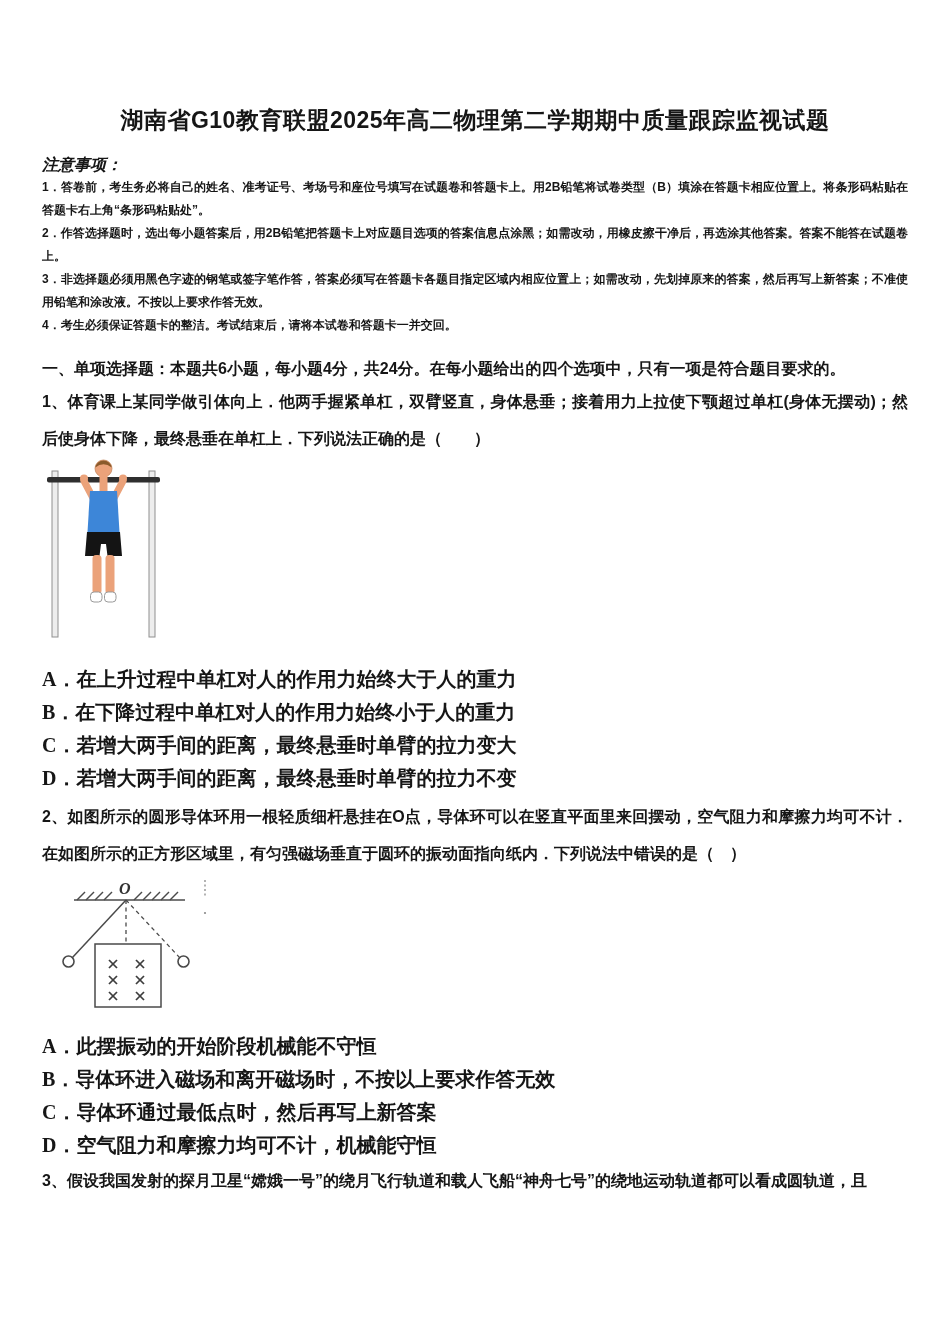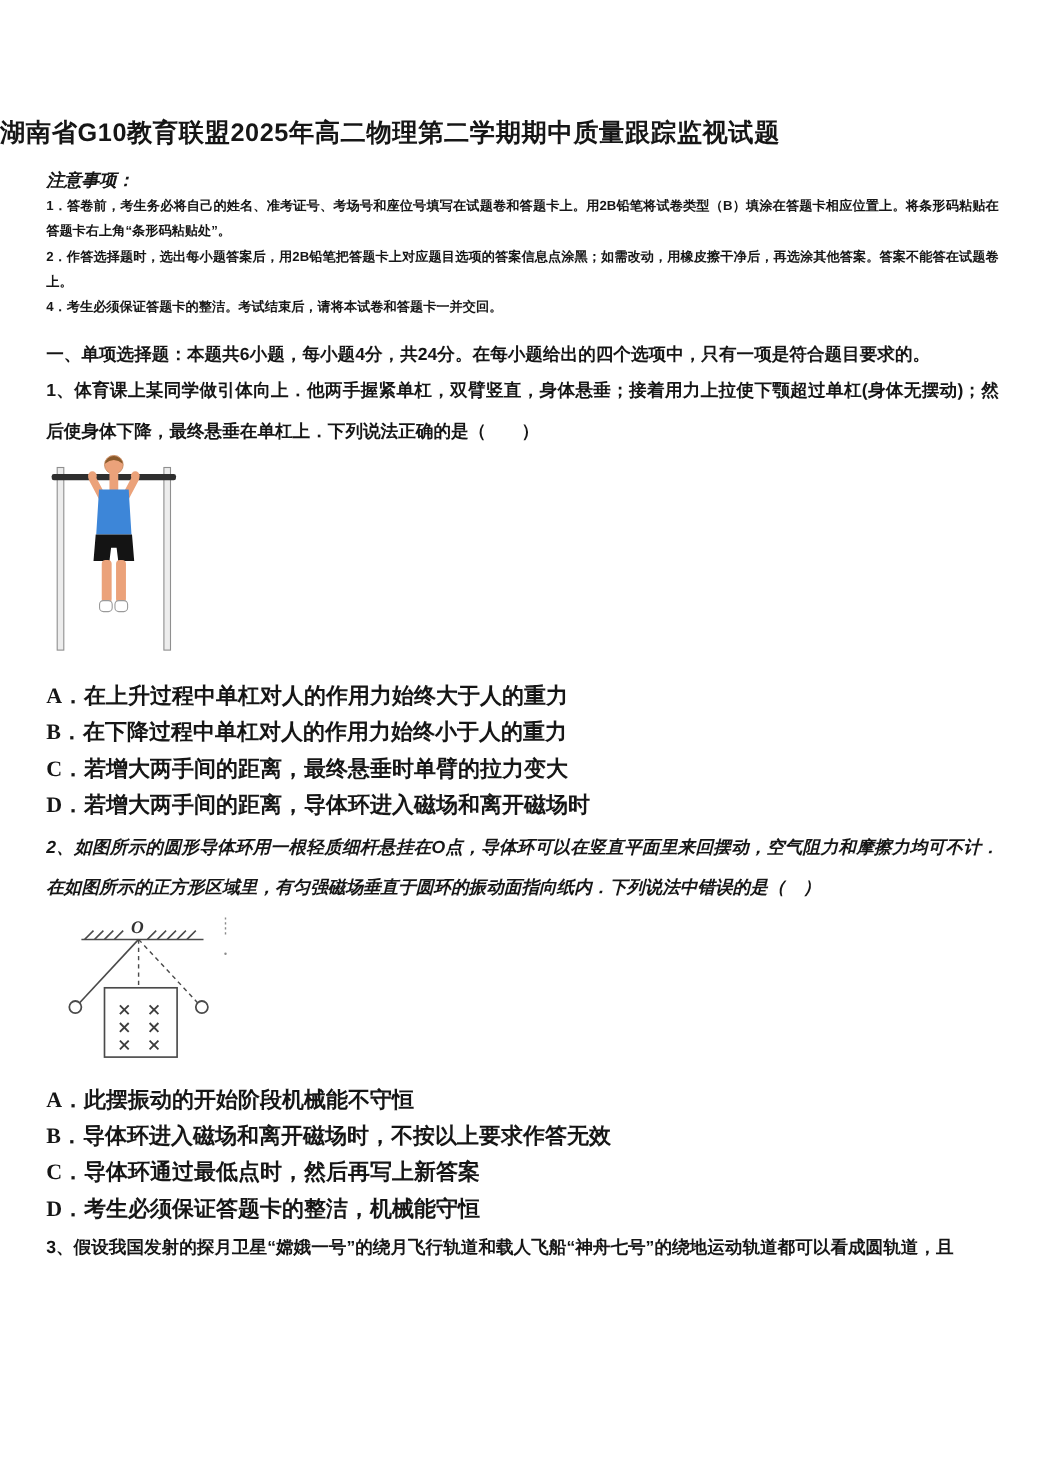--- a/index.html
+++ b/index.html
@@ -6,28 +6,28 @@
   body{
     width:950px;height:1344px;
     font-family:"Liberation Sans","DejaVu Sans",sans-serif;
     font-weight:700;color:#161616;
     -webkit-font-smoothing:antialiased;
   }
   .page{position:relative;width:950px;height:1344px;overflow:hidden;background:#fff;}
   .title{
     margin:0;padding-top:104px;
     font-size:23px;line-height:32px;
-    font-weight:700;letter-spacing:.5px;
+    text-align:center;font-weight:700;letter-spacing:.5px;
   }
   .content{padding:0 42px;}
   .notice-heading{font-size:16px;line-height:23px;margin:17px 0 0;font-style:italic;}
   p.notice{font-size:12px;line-height:23px;margin:0;text-align:justify;}
   .section-heading{font-size:16px;line-height:25px;margin:19px 0 0;text-align:justify;}
   .stem{font-size:16px;line-height:37px;margin:2px 0 0;text-align:justify;}
-  .stem.q2{margin-top:3px;font-style:italic;}
+  .stem.q2{margin-top:3px;}
   .stem.q3{margin-top:0;}
   .fig{display:block;}
   .fig1{margin:0 0 0 4px;}
   .fig2{margin:0 0 0 12px;}
   .options{margin-top:24px;}
   .options.set2{margin-top:8px;}
   .option{font-size:20px;line-height:33px;white-space:nowrap;}
   .olabel{display:inline-block;min-width:30px;font-family:"Liberation Serif","DejaVu Serif",serif;font-weight:700;}
 </style>
 </head>
@@ -35,20 +35,21 @@
 
 <div class="page">
 
   <h1 class="title">湖南省G10教育联盟2025年高二物理第二学期期中质量跟踪监视试题</h1>
 
   <div class="content">
 
     <p class="notice-heading">注意事项：</p>
     <p class="notice">1．答卷前，考生务必将自己的姓名、准考证号、考场号和座位号填写在试题卷和答题卡上。用2B铅笔将试卷类型（B）填涂在答题卡相应位置上。将条形码粘贴在答题卡右上角“条形码粘贴处”。</p>
     <p class="notice">2．作答选择题时，选出每小题答案后，用2B铅笔把答题卡上对应题目选项的答案信息点涂黑；如需改动，用橡皮擦干净后，再选涂其他答案。答案不能答在试题卷上。</p>
+    <p class="notice">3．非选择题必须用黑色字迹的钢笔或签字笔作答，答案必须写在答题卡各题目指定区域内相应位置上；如需改动，先划掉原来的答案，然后再写上新答案；不准使用铅笔和涂改液。不按以上要求作答无效。</p>
     <p class="notice">4．考生必须保证答题卡的整洁。考试结束后，请将本试卷和答题卡一并交回。</p>
 
     <p class="section-heading">一、单项选择题：本题共6小题，每小题4分，共24分。在每小题给出的四个选项中，只有一项是符合题目要求的。</p>
 
     <div class="stem"><span class="qnum">1、</span><span>体育课上某同学做引体向上．他两手握紧单杠，双臂竖直，身体悬垂；接着用力上拉使下颚超过单杠(身体无摆动)；然后使身体下降，最终悬垂在单杠上．下列说法正确的是（　　）</span></div>
 
     <svg class="fig fig1" width="115" height="182" viewBox="0 0 115 182">
 
       <rect x="6" y="14" width="6" height="166" fill="#ededed" stroke="#8f8f8f" stroke-width="1"></rect>
       <rect x="103" y="14" width="6" height="166" fill="#ededed" stroke="#8f8f8f" stroke-width="1"></rect>
@@ -77,21 +78,21 @@
 
         <rect x="44.5" y="135" width="11.5" height="10" rx="3.5" stroke="#9a9a9a" stroke-width="1" fill="#ffffff"></rect>
         <rect x="58.5" y="135" width="11.5" height="10" rx="3.5" stroke="#9a9a9a" stroke-width="1" fill="#ffffff"></rect>
       </g>
     </svg>
 
     <div class="options">
       <div class="option"><span class="olabel">A．</span><span>在上升过程中单杠对人的作用力始终大于人的重力</span></div>
       <div class="option"><span class="olabel">B．</span><span>在下降过程中单杠对人的作用力始终小于人的重力</span></div>
       <div class="option"><span class="olabel">C．</span><span>若增大两手间的距离，最终悬垂时单臂的拉力变大</span></div>
-      <div class="option"><span class="olabel">D．</span><span>若增大两手间的距离，导体环进入磁场和离开磁场时</span></div>
+      <div class="option"><span class="olabel">D．</span><span>若增大两手间的距离，最终悬垂时单臂的拉力不变</span></div>
     </div>
 
     <div class="stem q2"><span class="qnum">2、</span><span>如图所示的圆形导体环用一根轻质细杆悬挂在O点，导体环可以在竖直平面里来回摆动，空气阻力和摩擦力均可不计．在如图所示的正方形区域里，有匀强磁场垂直于圆环的振动面指向纸内．下列说法中错误的是（　）</span></div>
 
     <svg class="fig fig2" width="160" height="150" viewBox="0 0 160 150">
       <g stroke="#4a4a4a" stroke-width="1.4">
         <line x1="20" y1="28" x2="131" y2="28"></line>
 
         <line x1="23" y1="28" x2="31" y2="20"></line>
         <line x1="32" y1="28" x2="40" y2="20"></line>
@@ -130,19 +131,19 @@
       </g>
 
       <line x1="151" y1="8" x2="151" y2="26" stroke="#8a8a8a" stroke-width="1.3" stroke-dasharray="2 2.5"></line>
       <circle cx="151" cy="41" r="1.1" fill="#8a8a8a"></circle>
     </svg>
 
     <div class="options set2">
       <div class="option"><span class="olabel">A．</span><span>此摆振动的开始阶段机械能不守恒</span></div>
       <div class="option"><span class="olabel">B．</span><span>导体环进入磁场和离开磁场时，不按以上要求作答无效</span></div>
       <div class="option"><span class="olabel">C．</span><span>导体环通过最低点时，然后再写上新答案</span></div>
-      <div class="option"><span class="olabel">D．</span><span>考生必须保证答题卡的整洁，机械能守恒</span></div>
+      <div class="option"><span class="olabel">D．</span><span>空气阻力和摩擦力均可不计，机械能守恒</span></div>
     </div>
 
     <div class="stem q3"><span class="qnum">3、</span><span>假设我国发射的探月卫星“嫦娥一号”的绕月飞行轨道和载人飞船“神舟七号”的绕地运动轨道都可以看成圆轨道，且</span></div>
 
   </div>
 </div>
 
 </body></html>

